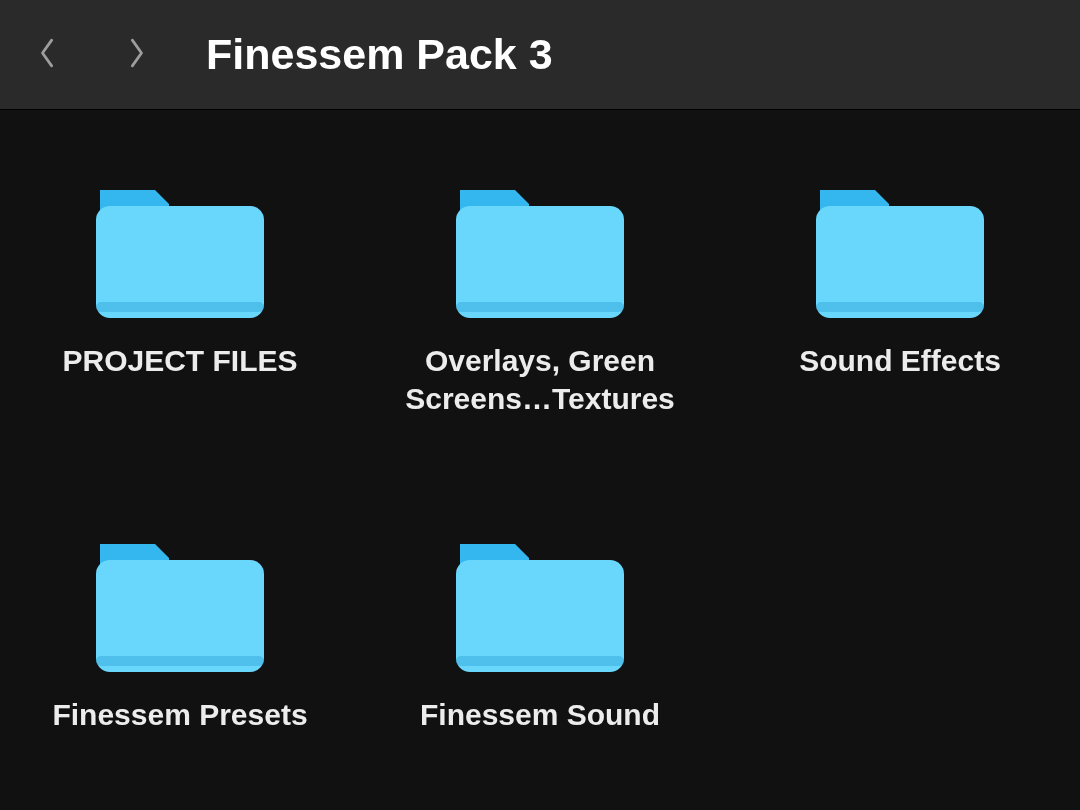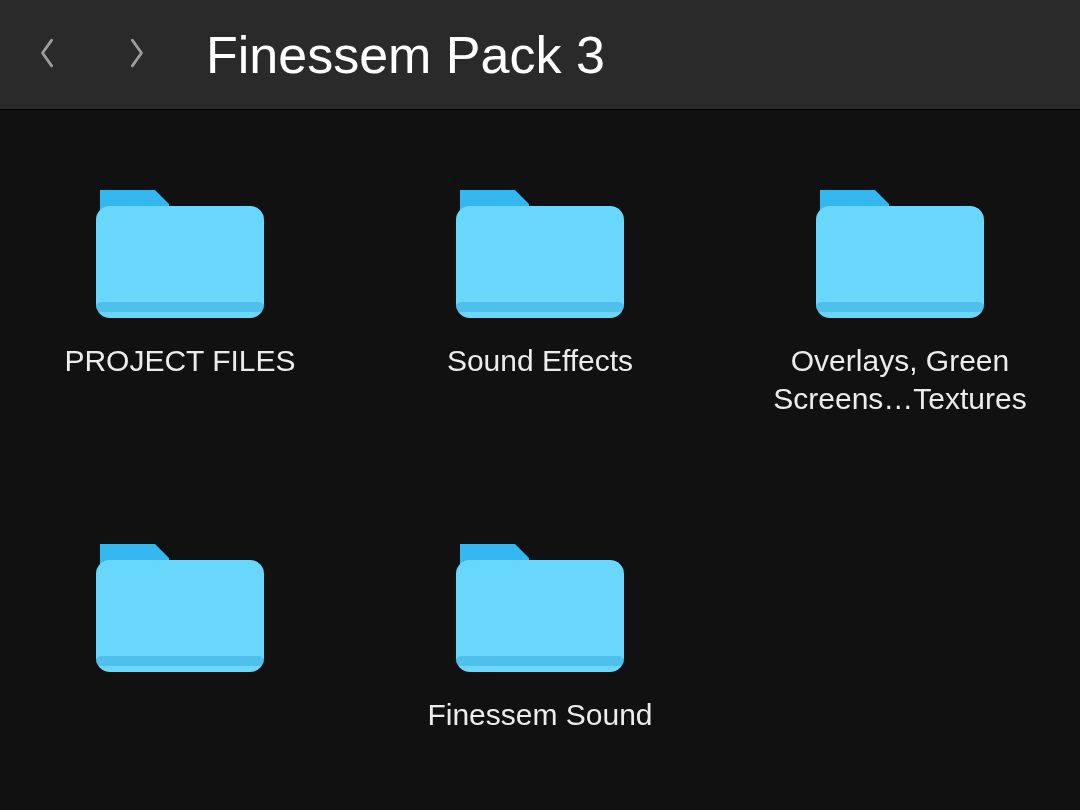--- a/index.html
+++ b/index.html
@@ -18,22 +18,22 @@
       display:flex; align-items:center; justify-content:center;
       color:#9e9e9e;
       cursor:pointer;
       border:none; background:transparent;
     }
     .nav-btn svg { width:22px; height:36px; stroke:#9e9e9e; stroke-width:3; fill:none; stroke-linecap:round; stroke-linejoin:round; }
     .nav-gap { width:48px; }
     .title-gap { width:50px; }
     .title {
       color:#fff;
-      font-size:52px;
-      font-weight:400;
+      font-size:43px;
+      font-weight:700;
     }
     
     .content {
       background:#111;
       width:100%;
       height:700px;
       display:grid;
       grid-template-columns: 1fr 1fr 1fr;
       justify-items:center;
       align-items:flex-start;
@@ -47,21 +47,21 @@
       width:320px;
       cursor:pointer;
     }
     .folder-label {
       color:#ececec;
       font-size:30px;
       line-height:1.25;
       text-align:center;
       margin-top:12px;
       max-width:320px;
-      font-weight:400;
+      font-weight:700;
     }
     .folder-icon svg { display:block; }
   </style>
 </head>
 <body>
 
 <div class="toolbar">
   <button class="nav-btn" aria-label="Back">
     <span>
       <svg viewBox="0 0 24 36">
@@ -95,42 +95,43 @@
   </div>
 
   <div class="item">
     <span class="folder-icon">
       <svg width="200" height="160" viewBox="0 0 200 160">
         <path d="M20 20 h55 l14 14 v6 H20 z" fill="#34b6ef"></path>
         <rect x="16" y="36" width="168" height="112" rx="14" fill="#68d7fb"></rect>
         <rect x="16" y="132" width="168" height="10" rx="5" fill="#2ea3d6" opacity="0.45"></rect>
       </svg>
     </span>
+    <div class="folder-label">Overlays, Green Screens…Textures</div>
+  </div>
+
+  <div class="item">
+    <span class="folder-icon">
+      <svg width="200" height="160" viewBox="0 0 200 160">
+        <path d="M20 20 h55 l14 14 v6 H20 z" fill="#34b6ef"></path>
+        <rect x="16" y="36" width="168" height="112" rx="14" fill="#68d7fb"></rect>
+        <rect x="16" y="132" width="168" height="10" rx="5" fill="#2ea3d6" opacity="0.45"></rect>
+      </svg>
+    </span>
     <div class="folder-label">Sound Effects</div>
   </div>
 
   <div class="item">
     <span class="folder-icon">
       <svg width="200" height="160" viewBox="0 0 200 160">
         <path d="M20 20 h55 l14 14 v6 H20 z" fill="#34b6ef"></path>
         <rect x="16" y="36" width="168" height="112" rx="14" fill="#68d7fb"></rect>
         <rect x="16" y="132" width="168" height="10" rx="5" fill="#2ea3d6" opacity="0.45"></rect>
       </svg>
     </span>
-    <div class="folder-label">Overlays, Green Screens…Textures</div>
-  </div>
-
-  <div class="item">
-    <span class="folder-icon">
-      <svg width="200" height="160" viewBox="0 0 200 160">
-        <path d="M20 20 h55 l14 14 v6 H20 z" fill="#34b6ef"></path>
-        <rect x="16" y="36" width="168" height="112" rx="14" fill="#68d7fb"></rect>
-        <rect x="16" y="132" width="168" height="10" rx="5" fill="#2ea3d6" opacity="0.45"></rect>
-      </svg>
-    </span>
+    <div class="folder-label">Finessem Presets</div>
   </div>
 
   <div class="item">
     <span class="folder-icon">
       <svg width="200" height="160" viewBox="0 0 200 160">
         <path d="M20 20 h55 l14 14 v6 H20 z" fill="#34b6ef"></path>
         <rect x="16" y="36" width="168" height="112" rx="14" fill="#68d7fb"></rect>
         <rect x="16" y="132" width="168" height="10" rx="5" fill="#2ea3d6" opacity="0.45"></rect>
       </svg>
     </span>

